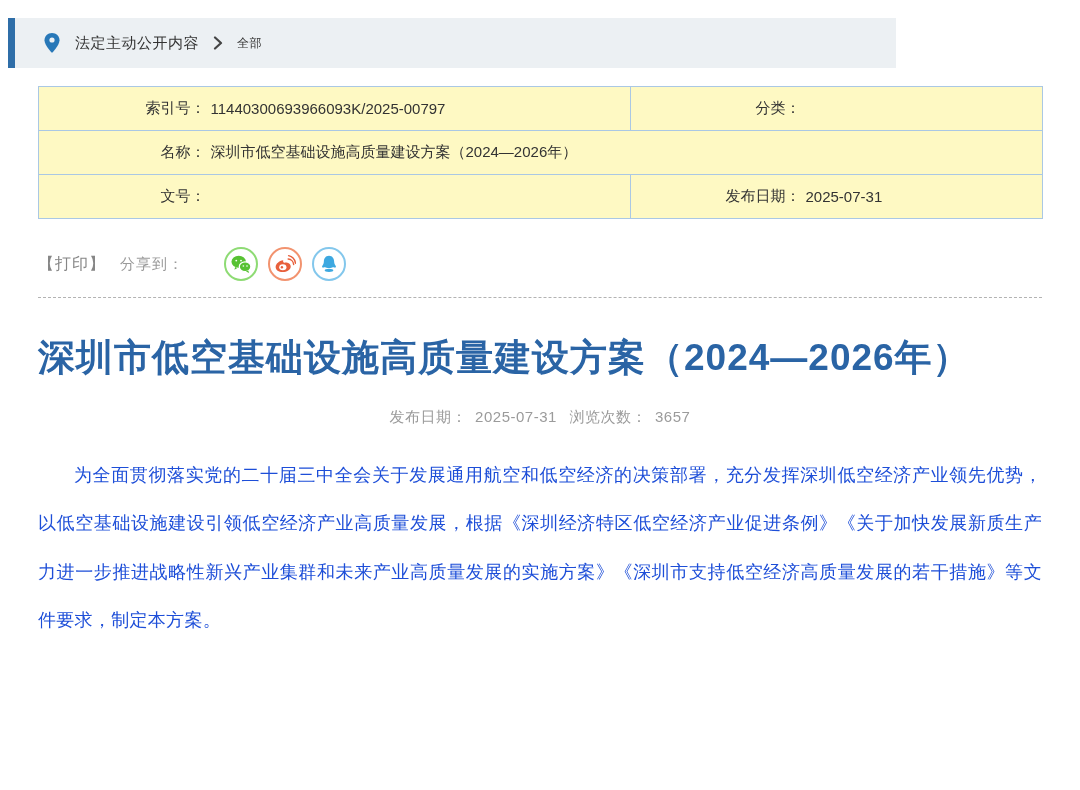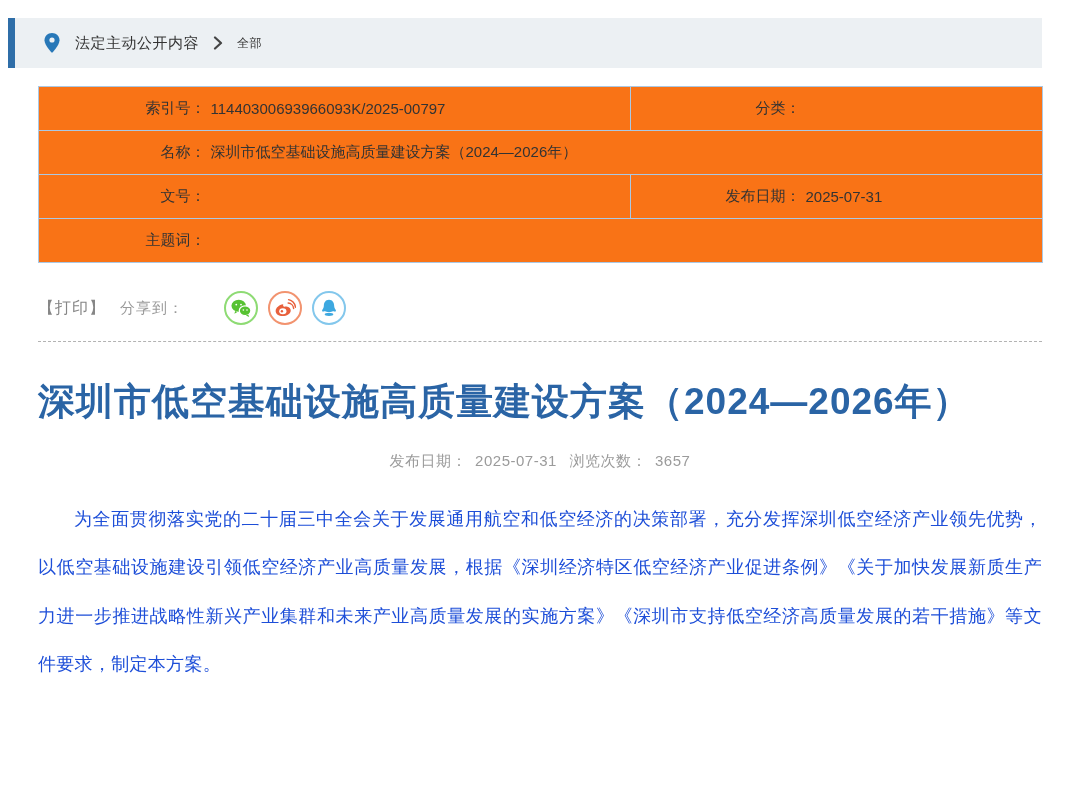--- a/index.html
+++ b/index.html
@@ -16,35 +16,35 @@
   html,body{background:#fff;}
   body{
     width:1080px;height:790px;overflow:hidden;
     font-family:"Liberation Sans","DejaVu Sans",sans-serif;
     color:#333;
   }
   .page{position:relative;width:1080px;height:790px;background:#fff;}
 
   
   .crumb-bar{
-    margin:18px 0 0 8px;height:50px;width:1034px;
+    margin:18px 0 0 8px;height:50px;width:888px;
     background:var(--crumb-bg);
     display:flex;align-items:center;
   }
   .crumb-accent{width:7px;align-self:stretch;background:var(--accent);flex:0 0 7px;}
   .crumb-pin{margin-left:28px;width:18px;height:22px;flex:0 0 auto;display:flex;align-items:center;}
   .crumb-text{font-size:15px;color:#333;margin-left:14px;letter-spacing:.5px;cursor:pointer;}
   .crumb-sep{margin:0 14px;display:flex;align-items:center;}
   .crumb-current{font-size:12px;color:#333;letter-spacing:.5px;cursor:pointer;}
 
   
   table.meta{
     margin:18px 0 0 38px;width:1004px;
     border-collapse:collapse;border:1px solid var(--table-border);
-    table-layout:fixed;background:#f97316;
+    table-layout:fixed;background:#fef9c3;
   }
   table.meta td{height:44px;font-size:15px;color:#333;vertical-align:middle;}
   table.meta tr + tr td{border-top:1px solid var(--table-border);}
   td.lbl{text-align:right;white-space:nowrap;}
   td.val{text-align:left;padding-left:5px;white-space:nowrap;overflow:hidden;}
   td.divider{border-left:1px solid var(--table-border);}
 
   
   .toolbar{
     margin:28px 38px 0 38px;width:1004px;
@@ -124,24 +124,20 @@
     <tr>
       <td class="lbl">名称：</td>
       <td class="val" colspan="3">深圳市低空基础设施高质量建设方案（2024—2026年）</td>
     </tr>
     <tr>
       <td class="lbl">文号：</td>
       <td class="val"></td>
       <td class="lbl divider">发布日期：</td>
       <td class="val">2025-07-31</td>
     </tr>
-    <tr>
-      <td class="lbl">主题词：</td>
-      <td class="val" colspan="3"></td>
-    </tr>
   </tbody>
     </table>
 
   <div class="toolbar">
     <div class="tools-left">
       <span class="print-btn">【打印】</span>
     </div>
     <div class="tools-right">
       <span class="share-label">分享到：</span>
       <span class="share-icon wechat">

